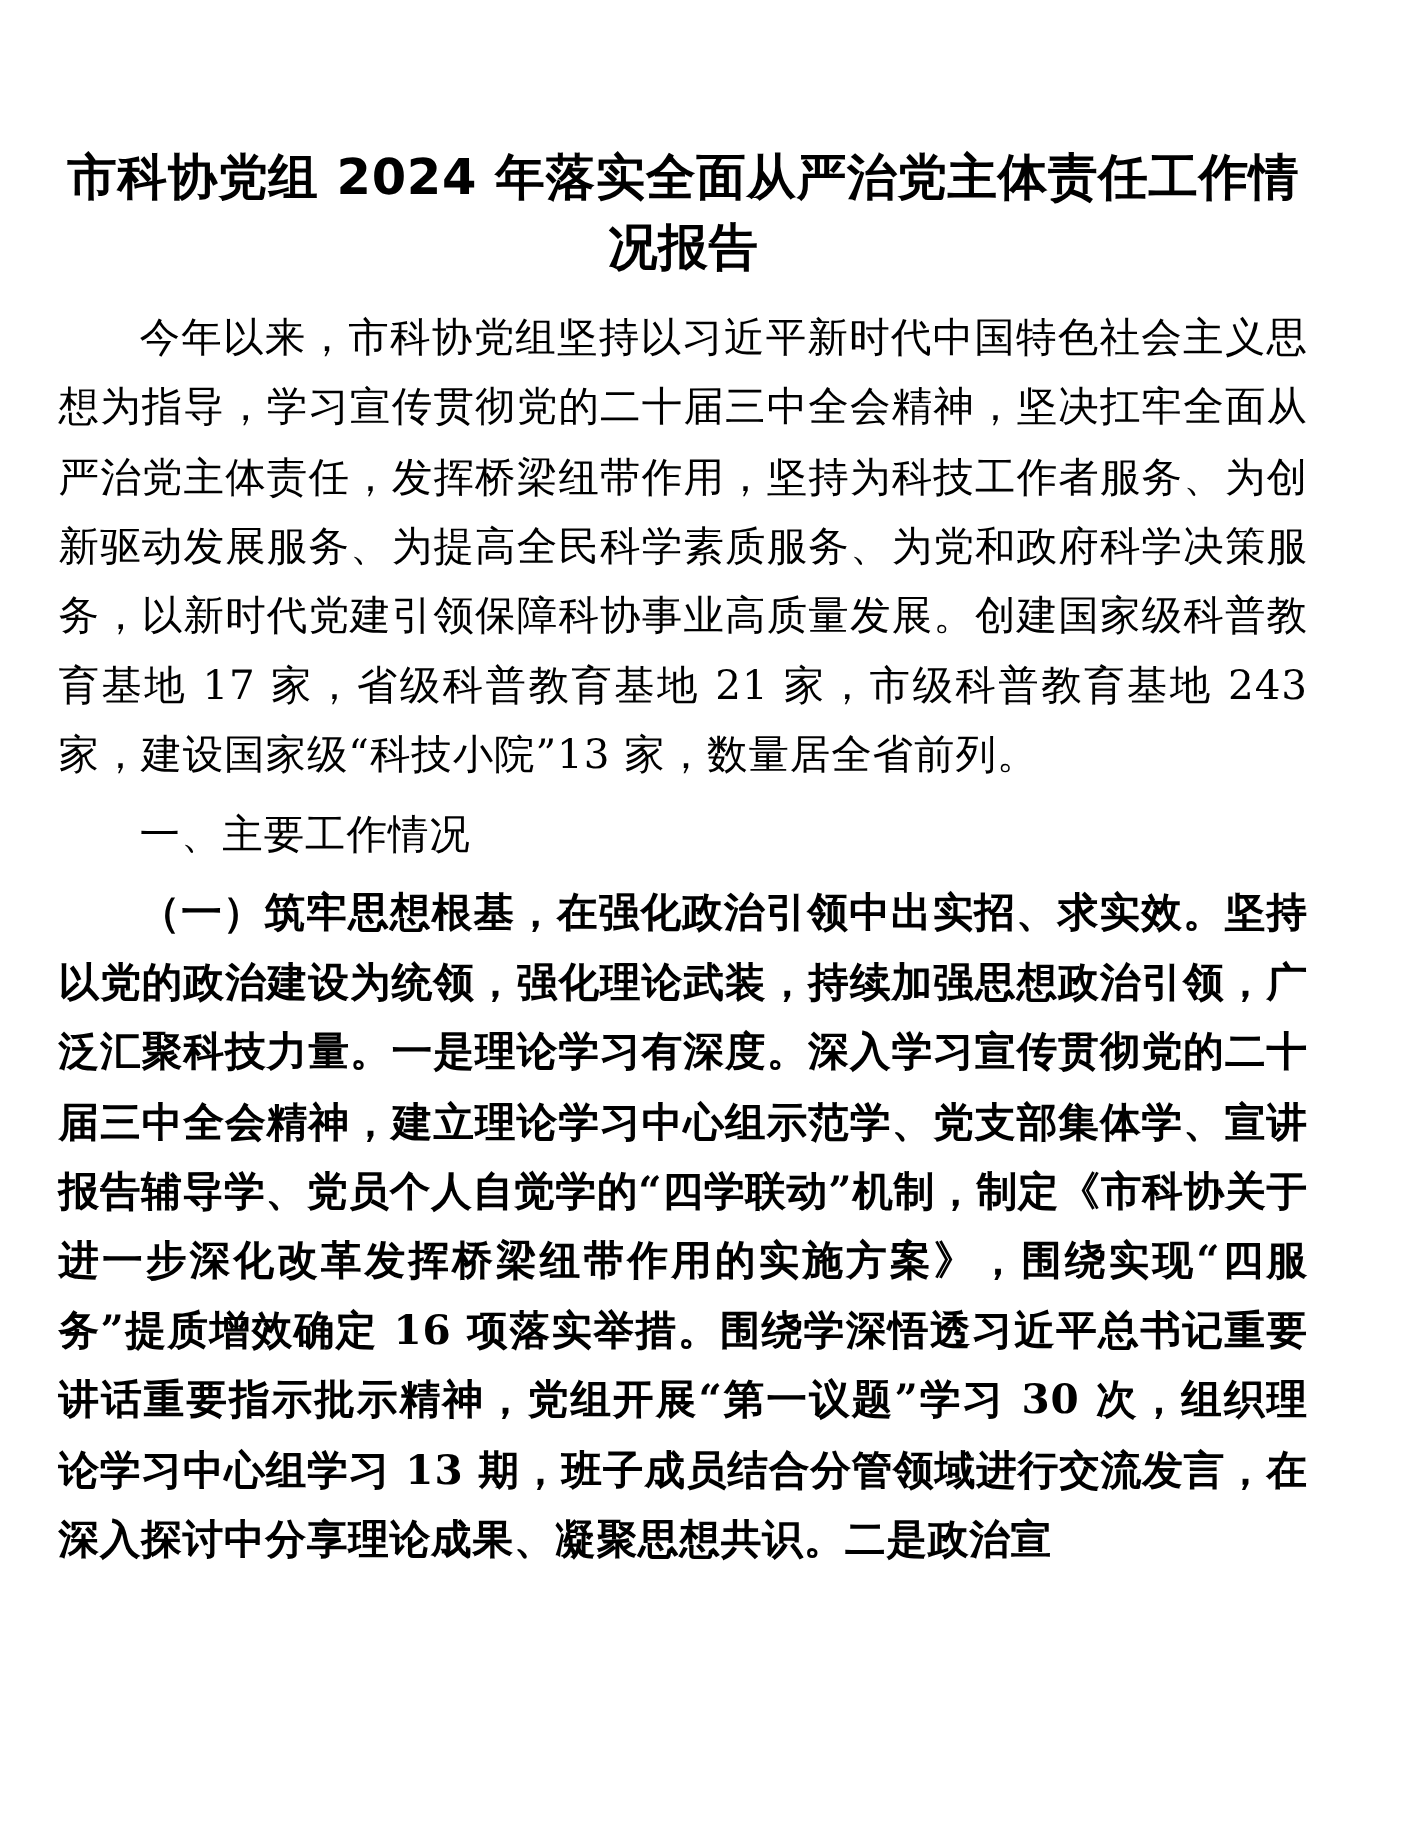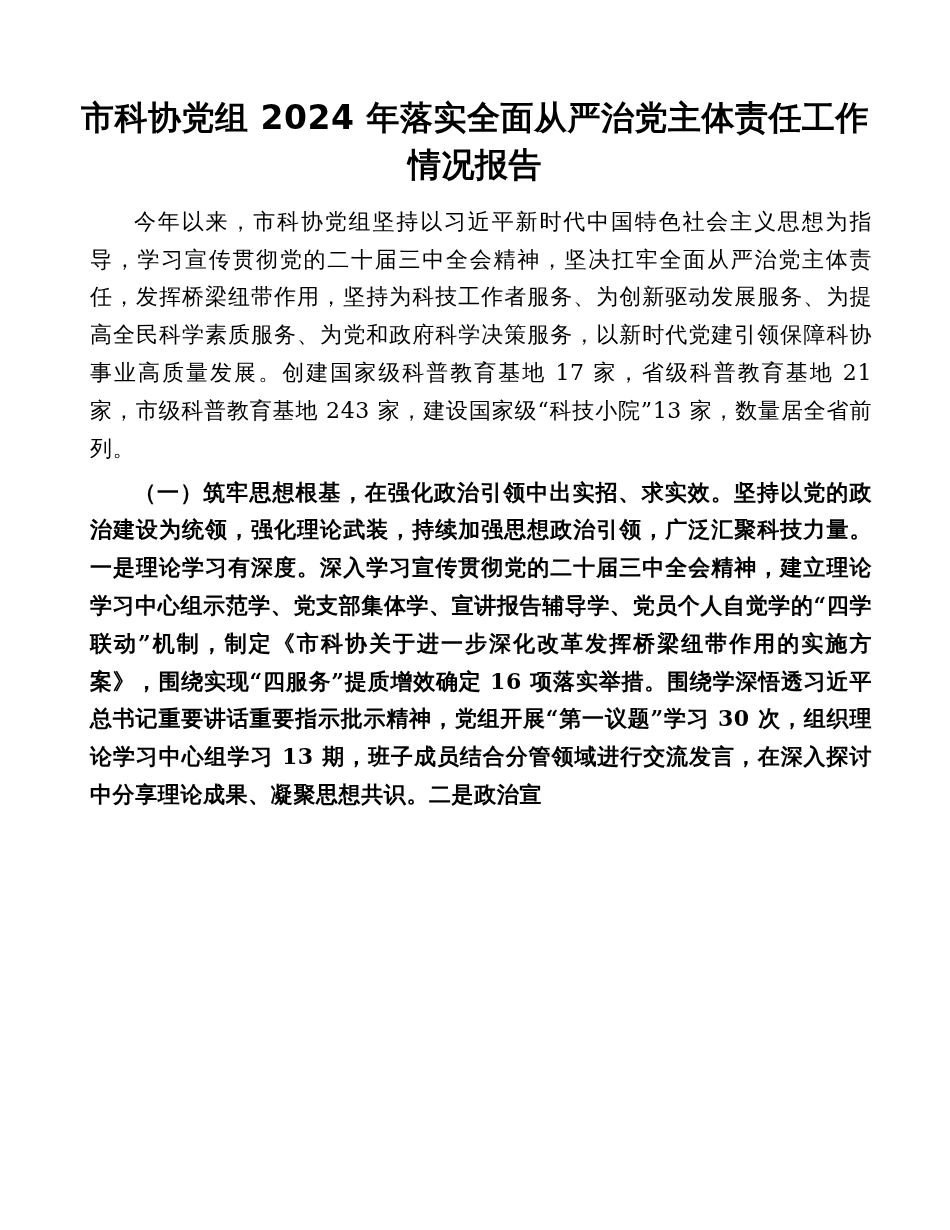--- a/index.html
+++ b/index.html
@@ -5,53 +5,54 @@
   html, body {
     margin: 0;
     padding: 0;
     background: #ffffff;
   }
   .page {
     width: 950px;
     height: 1230px;
     background: #ffffff;
     box-sizing: border-box;
-    padding: 95px 78px 40px 78px;
+    padding: 95px 78px 40px 39px;
     font-family: "DejaVu Serif", "Liberation Serif", serif;
     color: #000000;
     overflow: hidden;
   }
   .doc-title {
     font-family: "DejaVu Sans", "Liberation Sans", sans-serif;
     font-weight: bold;
     font-size: 33px;
     line-height: 1.42;
     text-align: center;
     margin: 0 0 14px 0;
     letter-spacing: 0.5px;
   }
   .para {
-    font-size: 22px;
+    font-size: 27px;
     line-height: 1.72;
     text-align: justify;
     text-justify: inter-ideograph;
-    margin: 0 0 6px 12px;
+    margin: 0 0 6px 0;
     text-indent: 2em;
     letter-spacing: 0.6px;
   }
   .para:last-child {
     margin-bottom: 0;
     font-weight: bold;
   }
 </style>
 </head>
 <body>
 
 <div class="page">
 
   <h1 class="doc-title">市科协党组 2024 年落实全面从严治党主体责任工作情况报告</h1>
 
   <p class="para">今年以来，市科协党组坚持以习近平新时代中国特色社会主义思想为指导，学习宣传贯彻党的二十届三中全会精神，坚决扛牢全面从严治党主体责任，发挥桥梁纽带作用，坚持为科技工作者服务、为创新驱动发展服务、为提高全民科学素质服务、为党和政府科学决策服务，以新时代党建引领保障科协事业高质量发展。创建国家级科普教育基地 17 家，省级科普教育基地 21 家，市级科普教育基地 243 家，建设国家级“科技小院”13 家，数量居全省前列。</p>
 
+  <p class="para">一、主要工作情况</p>
 
   <p class="para">（一）筑牢思想根基，在强化政治引领中出实招、求实效。坚持以党的政治建设为统领，强化理论武装，持续加强思想政治引领，广泛汇聚科技力量。一是理论学习有深度。深入学习宣传贯彻党的二十届三中全会精神，建立理论学习中心组示范学、党支部集体学、宣讲报告辅导学、党员个人自觉学的“四学联动”机制，制定《市科协关于进一步深化改革发挥桥梁纽带作用的实施方案》，围绕实现“四服务”提质增效确定 16 项落实举措。围绕学深悟透习近平总书记重要讲话重要指示批示精神，党组开展“第一议题”学习 30 次，组织理论学习中心组学习 13 期，班子成员结合分管领域进行交流发言，在深入探讨中分享理论成果、凝聚思想共识。二是政治宣</p>
 
 </div>
 
 </body></html>

